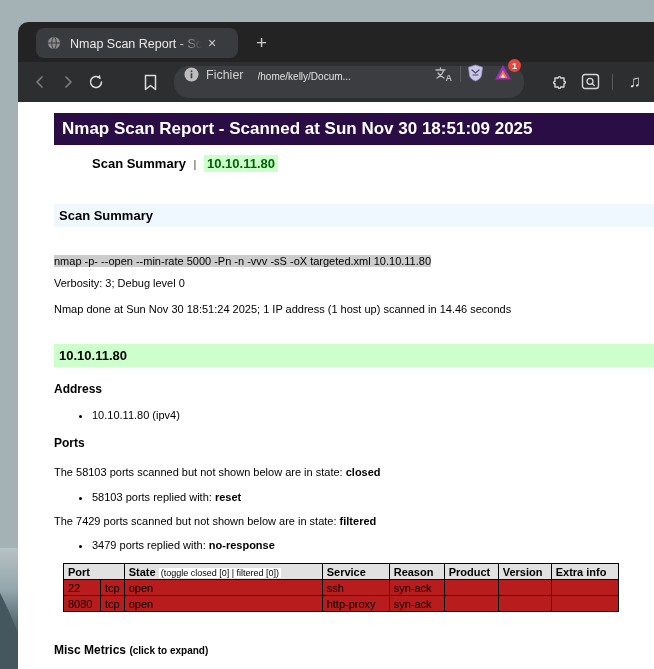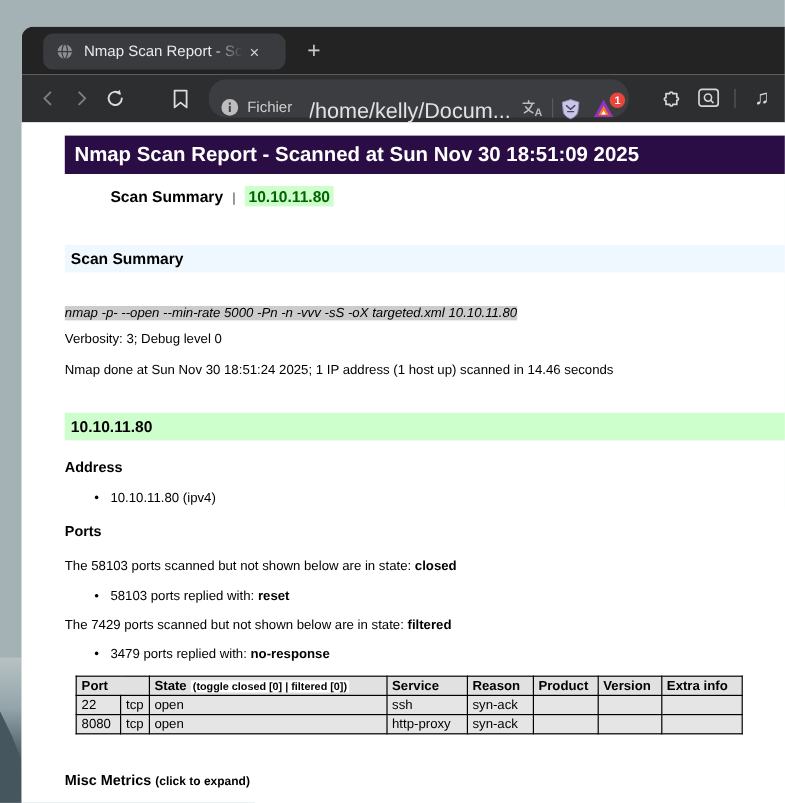--- a/index.html
+++ b/index.html
@@ -40,24 +40,24 @@
   .tab-fade { position:absolute; right:0; top:0; bottom:0; width:26px;
     background:linear-gradient(to right, rgba(58,59,62,0), #3a3b3e); }
   .tab-close { margin-left:6px; color:#cfcfcf; font-size:14px; line-height:14px; cursor:default; }
   .newtab { color:#c9c9c9; font-size:19px; margin:0 0 10px 18px; line-height:18px; }
   .toolbar {
     height:40px; background:#2d2e30; display:flex; align-items:center; padding-left:8px;
   }
   .tool-ic { width:28px; height:28px; display:flex; align-items:center; justify-content:center; flex:0 0 auto; }
   .urlbar {
     margin-left:10px; width:350px; height:30px; border-radius:15px; background:#3b3d40;
-    display:flex; align-items:flex-start; padding:16px 10px; color:#d8d8d8; flex:0 0 auto;
+    display:flex; align-items:flex-end; padding:16px 10px; color:#d8d8d8; flex:0 0 auto;
   }
   .urlbar .scheme { font-size:12.5px; color:#cfcfcf; margin-left:7px; }
-  .urlbar .path { font-size:18px; color:#e2e2e2; margin-left:14px; flex:1 1 auto;
+  .urlbar .path { font-size:10px; color:#e2e2e2; margin-left:14px; flex:1 1 auto;
     overflow:hidden; white-space:nowrap; }
   .pill-sep, .bar-sep { width:1px; height:16px; background:#5a5a5a; margin:0 6px; flex:0 0 auto; }
   .ext-wrap { position:relative; width:20px; height:18px; flex:0 0 auto; }
   .badge {
     position:absolute; top:-5px; right:-7px; min-width:13px; height:13px; border-radius:7px;
     background:#e8453c; color:#fff; font-size:9px; font-weight:bold;
     display:flex; align-items:center; justify-content:center; padding:0 3px;
   }
   .music-note { font-size:17px; color:#d6d6d6; }
   
@@ -71,35 +71,35 @@
   }
   .report-nav { margin:11px 0 0 38px; font-size:13px; font-weight:bold; }
   .report-nav .sep { font-weight:normal; color:#444; margin:0 4px; font-size:11px; }
   .host-link { color:#006400; background:#ccffcc; padding:1px 3px; text-decoration:none; }
   .summary-link { color:#000; text-decoration:none; }
   .page-h2 {
     margin-top:33px; background:#f0f8ff; font-size:13px; font-weight:bold; padding:4px 0 4px 5px;
   }
   .page-h2.green { margin-top:29px; background:#ccffcc; }
   .para { margin-top:15px; line-height:12.5px; }
-  .cmd { font-style:italic; background:#cccccc;text-align:right; }
+  .cmd { background:#cccccc;text-align:right; }
   .para-v { margin-top:10px; }
   .para-d { margin-top:13px; }
   .page-h3 { margin-top:15px; font-size:12px; font-weight:bold; }
   ul.plist { margin-top:14px; padding-left:38px; }
   ul.plist li { line-height:11px; }
   .state-p { margin-top:16px; }
   .state-p2 { margin-top:12px; }
   ul.plist2 { margin-top:12px; padding-left:38px; }
   b { font-weight:bold; }
   table.ports { border-collapse:collapse; margin:12px 0 0 9px; font-size:11px; }
   table.ports th, table.ports td { border:1px solid #000; padding:1px 4px; height:16px; text-align:left; }
   table.ports th { background:#e1e1e1; font-weight:bold; font-size:11px; }
-  table.ports td { background:#e5e5e5; }
-  .toggle-span { font-size:9px; font-weight:bold; background:#ffffff; padding:0 2px; }
+  table.ports td { background:#b91c1c; }
+  .toggle-span { font-size:9px; font-weight:normal; background:#ffffff; padding:0 2px; }
   .misc { margin-top:31px; font-size:12px; font-weight:bold; }
   .misc .small { font-size:10px; }
   svg { display:block; }
 </style>
 </head>
 <body>
 
 <div class="desktop-mountain">
   <div class="ridge"></div>
 </div>

